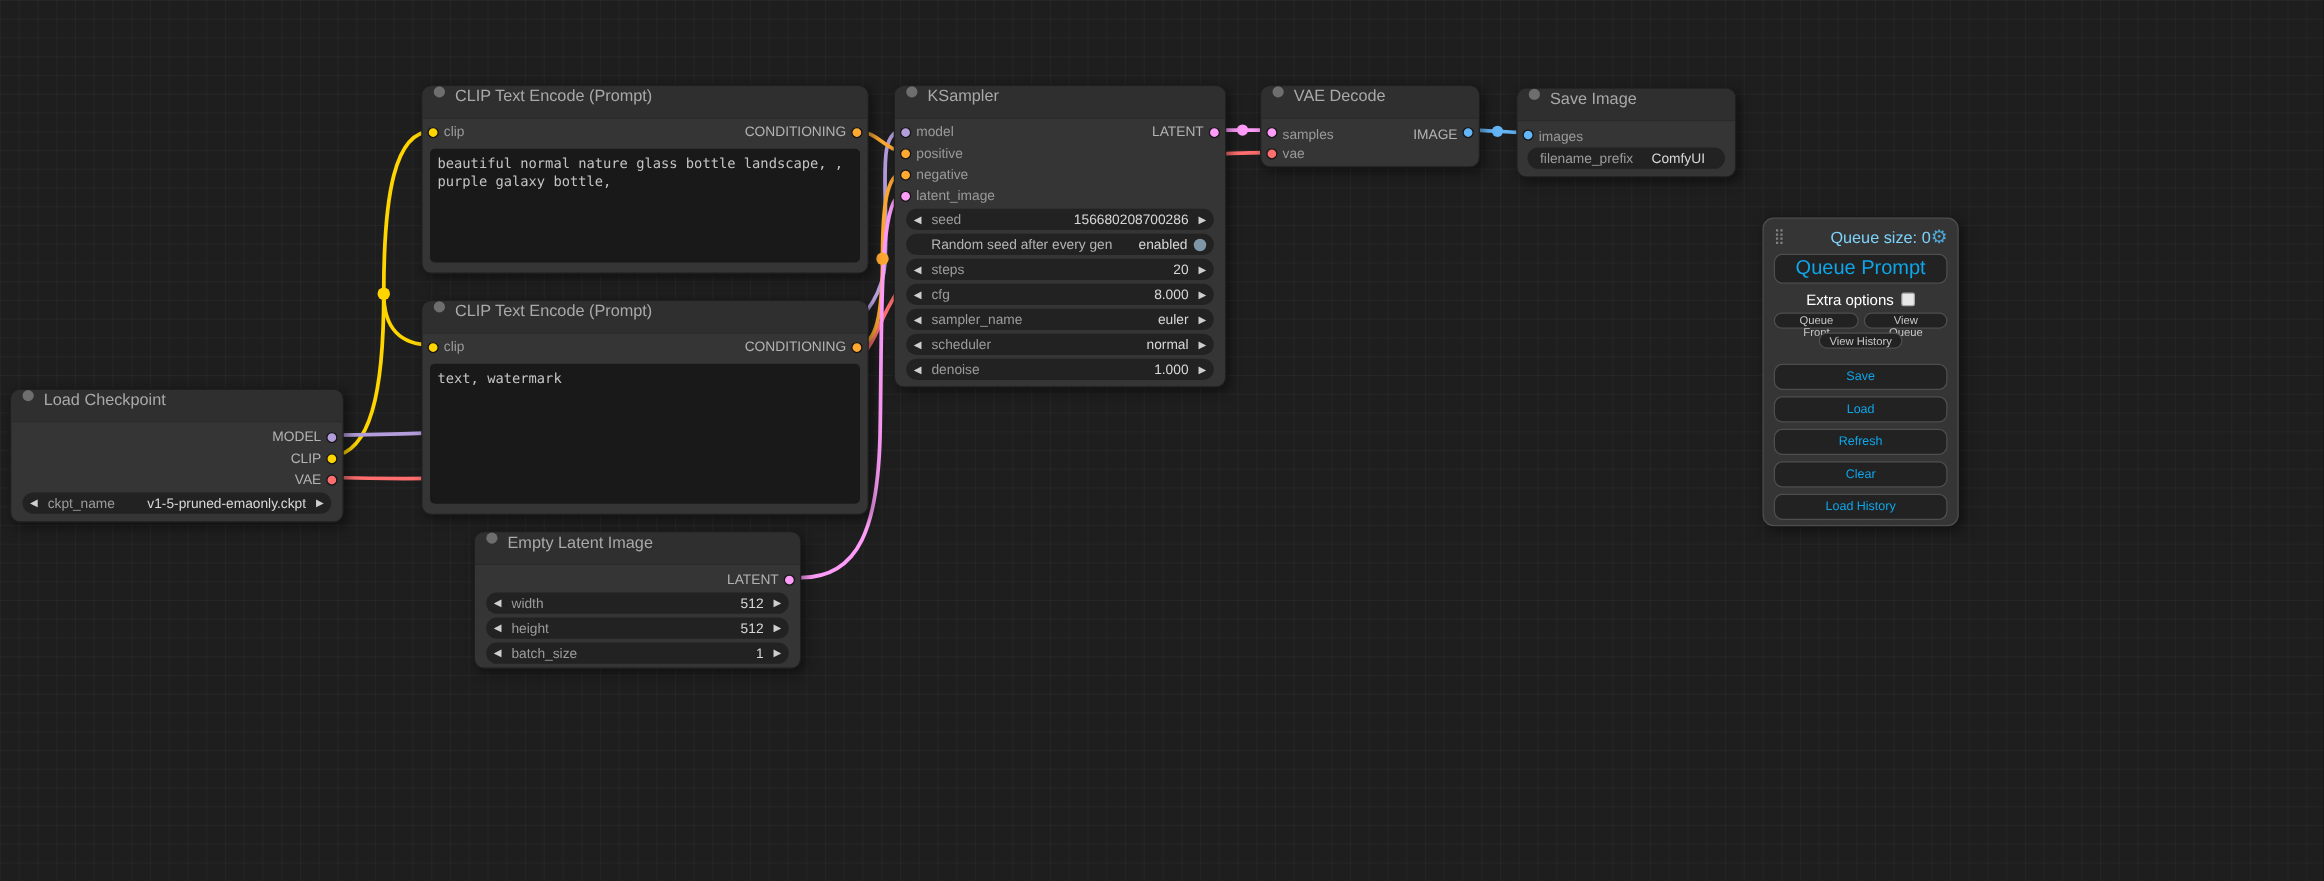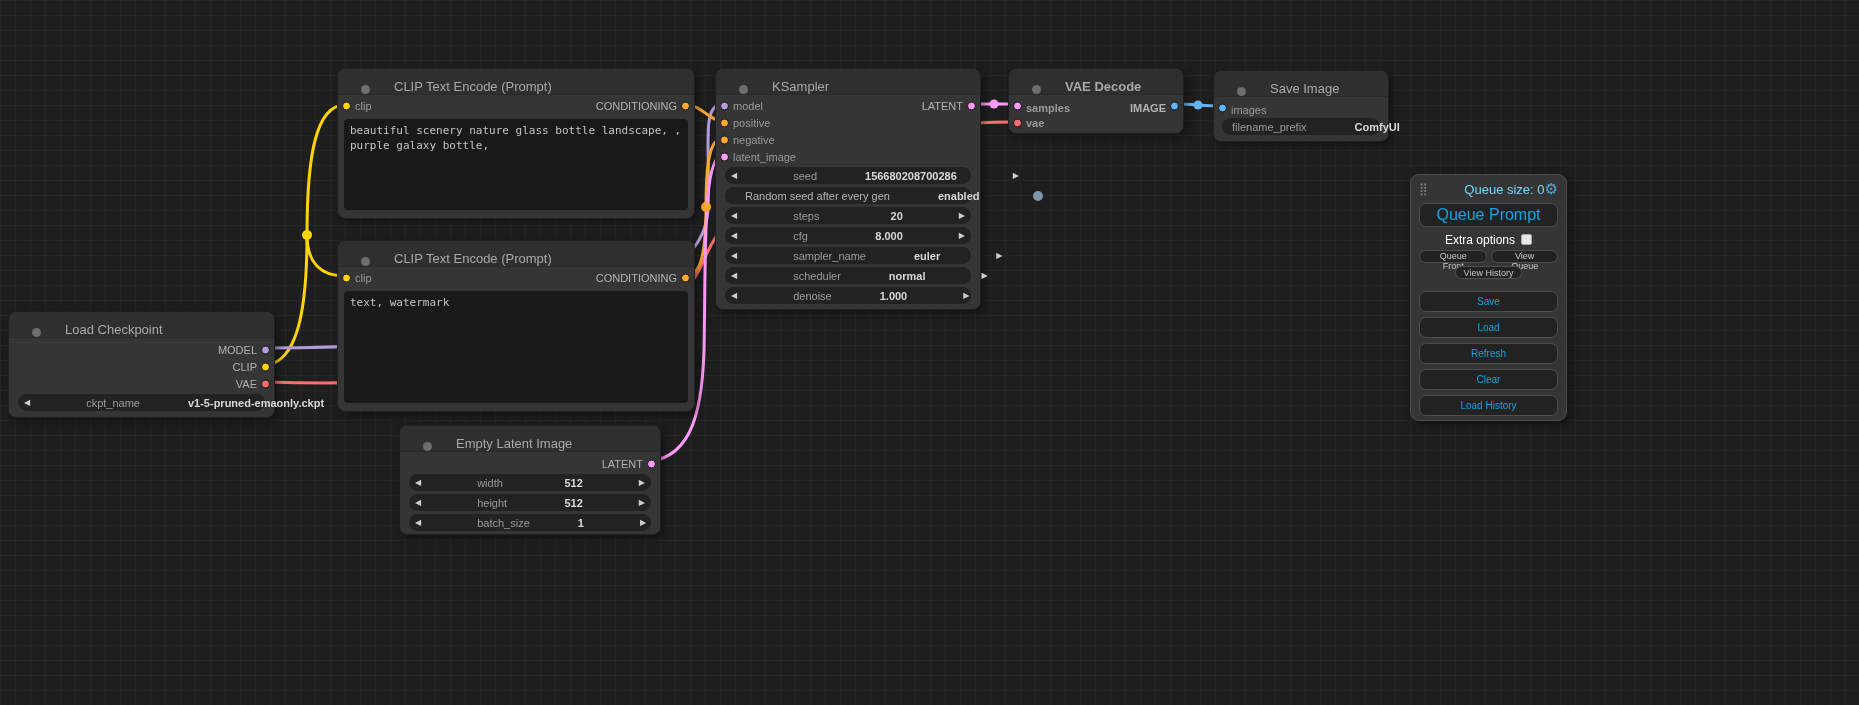--- a/index.html
+++ b/index.html
@@ -18,21 +18,21 @@
 
   
   .node {
     position:absolute; z-index:2; background:#353535;
     border:1px solid #1f1f1f; border-radius:8px;
     box-shadow:3px 3px 9px rgba(0,0,0,0.45);
     display:flex; flex-direction:column;
   }
   .node-title {
     height:26px; flex:none; background:#2f2f2f; border-radius:7px 7px 0 0;
-    display:flex; align-items:flex-end; gap:24px; padding:0 23px;
+    display:flex; align-items:flex-start; gap:8px; padding:0 9px;
     color:#a9a9a9; font-size:13px; border-bottom:1px solid #2a2a2a;
   }
   .tdot { width:9px; height:9px; border-radius:50%; background:#6e6e6e; flex:none; }
   .port-row {
     position:relative; height:17px; flex:none;
     display:flex; align-items:center; font-size:11px;
   }
   .in-label  { color:#9a9a9a; margin-left:17px; }
   .out-label { color:#b3b3b3; margin-left:auto; margin-right:17px; }
   .pdot {
@@ -41,25 +41,25 @@
   }
   .pdot.in  { left:4px; }
   .pdot.out { right:4px; }
   .c-model { background:#B39DDB; } .c-clip { background:#FFD500; }
   .c-vae { background:#FF6E6E; }  .c-cond { background:#FFA931; }
   .c-latent { background:#FF9CF9; } .c-image { background:#64B5F6; }
 
   .widget {
     flex:none; height:17px; margin:0 9px 3px 9px; padding:0 6px;
     background:#222; border-radius:9px;
-    display:flex; align-items:center; font-size:11px;gap:48px;
+    display:flex; align-items:center; font-size:11px;
   }
   .arrow { color:#cfcfcf; font-size:8px; flex:none; }
   .wlabel { color:#9c9c9c; margin-left:8px; white-space:nowrap; }
-  .wvalue { color:#d8d8d8; margin-left:auto; margin-right:8px; white-space:nowrap;font-weight:bold; }
+  .wvalue { color:#d8d8d8; margin-left:auto; margin-right:8px; white-space:nowrap; }
   .toggle-dot { width:10px; height:10px; border-radius:50%; background:#7f96a8; flex:none; }
 
   .prompt-text {
     flex:1; margin:5px 6px 8px 6px; background:#191919; border-radius:4px;
     padding:4px 6px; color:#c4c4c4; font-size:11px; line-height:1.4;
     font-family:"DejaVu Sans Mono", monospace; overflow:hidden;
   }
 
   
   .menu {
@@ -139,38 +139,38 @@
     <div class="node-title">
       <span class="tdot"></span>
       <span>CLIP Text Encode (Prompt)</span>
     </div>
     <div class="port-row" style="margin-top:2px;">
       <span class="pdot in c-clip"></span>
       <span class="in-label">clip</span>
       <span class="out-label">CONDITIONING</span>
       <span class="pdot out c-cond"></span>
     </div>
-    <div class="prompt-text">beautiful scenery nature glass bottle landscape, , purple galaxy bottle,</div>
+    <div class="prompt-text">beautiful normal nature glass bottle landscape, , purple galaxy bottle,</div>
   </div>
 
   <div class="node" style="left:337px;top:240px;width:358px;height:172px;">
     <div class="node-title">
       <span class="tdot"></span>
       <span>CLIP Text Encode (Prompt)</span>
     </div>
     <div class="port-row" style="margin-top:2px;">
       <span class="pdot in c-clip"></span>
       <span class="in-label">clip</span>
       <span class="out-label">CONDITIONING</span>
       <span class="pdot out c-cond"></span>
     </div>
     <div class="prompt-text">text, watermark</div>
   </div>
 
-  <div class="node" style="left:399px;top:425px;width:262px;height:110px;">
+  <div class="node" style="left:379px;top:425px;width:262px;height:110px;">
     <div class="node-title">
       <span class="tdot"></span>
       <span>Empty Latent Image</span>
     </div>
     <div class="port-row" style="margin-top:3px;">
       <span class="out-label">LATENT</span>
       <span class="pdot out c-latent"></span>
     </div>
     <div class="widget" style="margin-top:2px;">
       <span class="arrow">◀</span>
@@ -251,21 +251,21 @@
       <span class="arrow">▶</span>
     </div>
     <div class="widget">
       <span class="arrow">◀</span>
       <span class="wlabel">denoise</span>
       <span class="wvalue">1.000</span>
       <span class="arrow">▶</span>
     </div>
   </div>
 
-  <div class="node" style="left:1008px;top:68px;width:176px;height:66px;font-weight:bold;">
+  <div class="node" style="left:1008px;top:68px;width:176px;height:66px;">
     <div class="node-title">
       <span class="tdot"></span>
       <span>VAE Decode</span>
     </div>
     <div class="port-row" style="margin-top:2px;align-items:flex-end;">
       <span class="pdot in c-latent"></span>
       <span class="in-label">samples</span>
       <span class="out-label">IMAGE</span>
       <span class="pdot out c-image"></span>
     </div>

